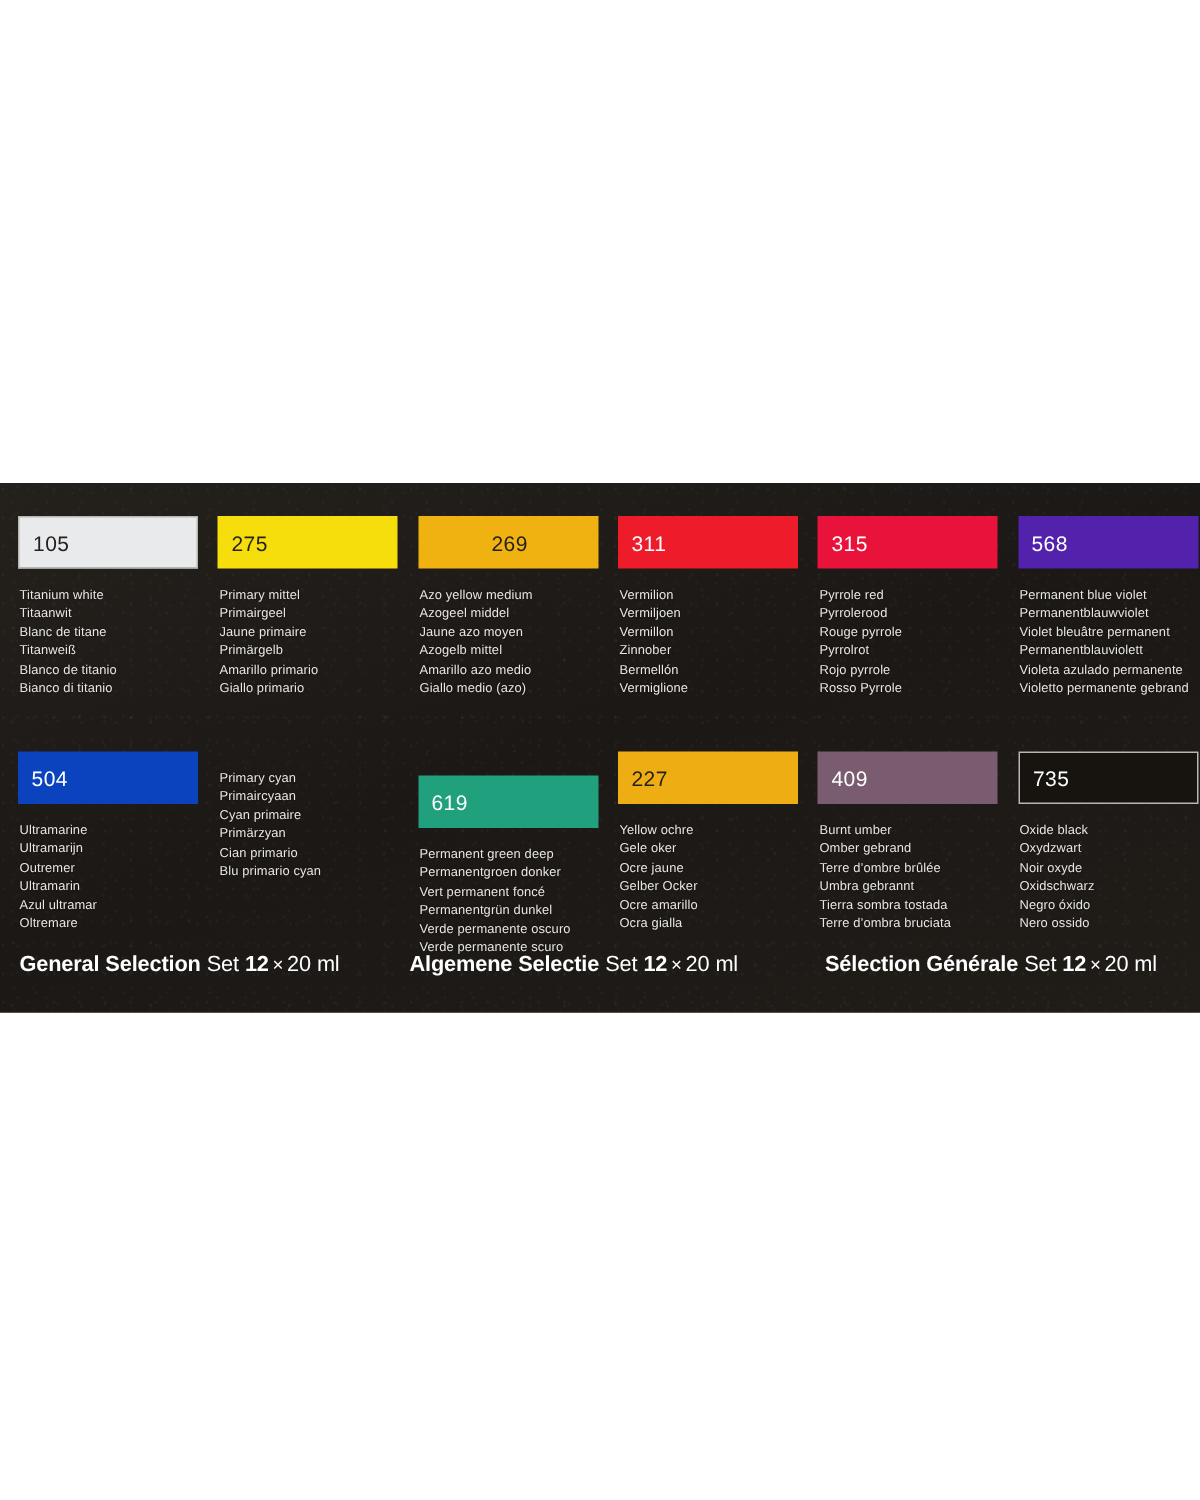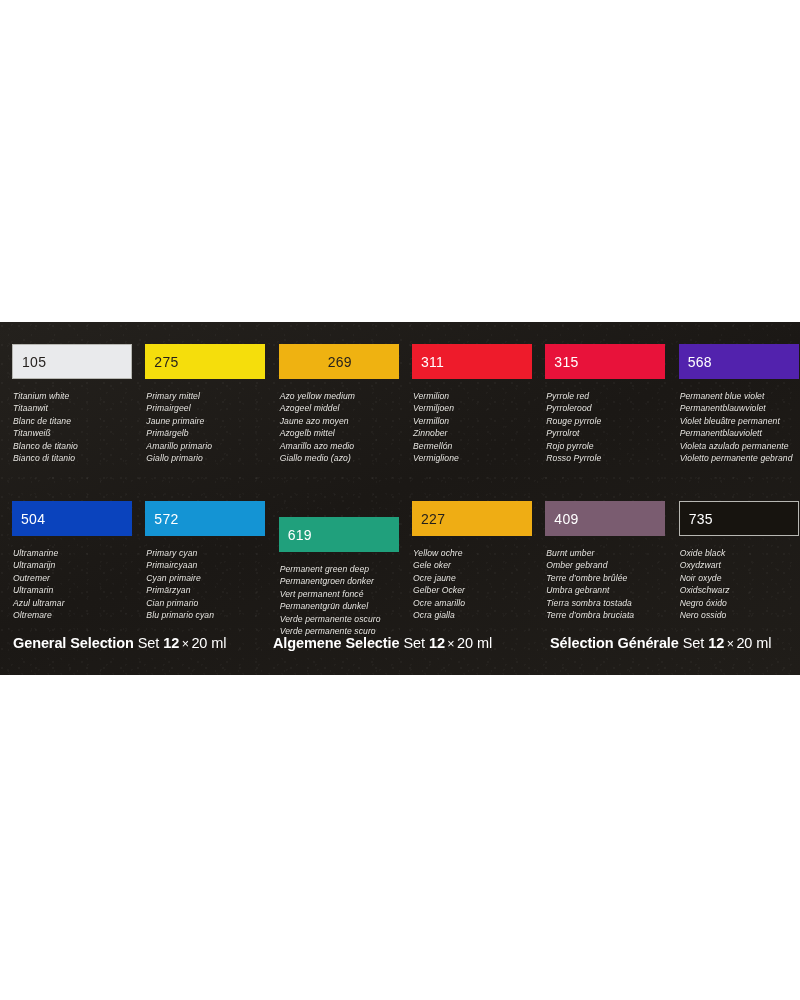--- a/index.html
+++ b/index.html
@@ -76,21 +76,20 @@
     line-height: 14px;
     letter-spacing: 0.3px;
     padding-left: 9px;
   }
   .code.dark  { color: #231f1c; }
   .code.light { color: #ffffff; }
 
   .names {
     margin-top: 11px;
     padding-left: 1px;
-    font-style: italic;
   }
   .names .name {
     display: block;
     color: #e9e7e2;
     font-family: "Liberation Sans", sans-serif;
     font-size: 8.6px;
     line-height: 12.4px;
     letter-spacing: 0.08px;
     white-space: nowrap;
     text-shadow: 0 0 1px rgba(0,0,0,0.6);
@@ -222,23 +221,20 @@
           <div class="names">
             <span class="name">Ultramarine</span>
             <span class="name">Ultramarijn</span>
             <span class="name">Outremer</span>
             <span class="name">Ultramarin</span>
             <span class="name">Azul ultramar</span>
             <span class="name">Oltremare</span>
           </div>
         </div>
         <div class="cell">
-          <div class="swatch" style="background: rgb(20, 148, 212);">
-            <span class="code light" style="color: rgb(255, 255, 255);">572</span>
-          </div>
           <div class="names">
             <span class="name">Primary cyan</span>
             <span class="name">Primaircyaan</span>
             <span class="name">Cyan primaire</span>
             <span class="name">Primärzyan</span>
             <span class="name">Cian primario</span>
             <span class="name">Blu primario cyan</span>
           </div>
         </div>
         <div class="cell">

